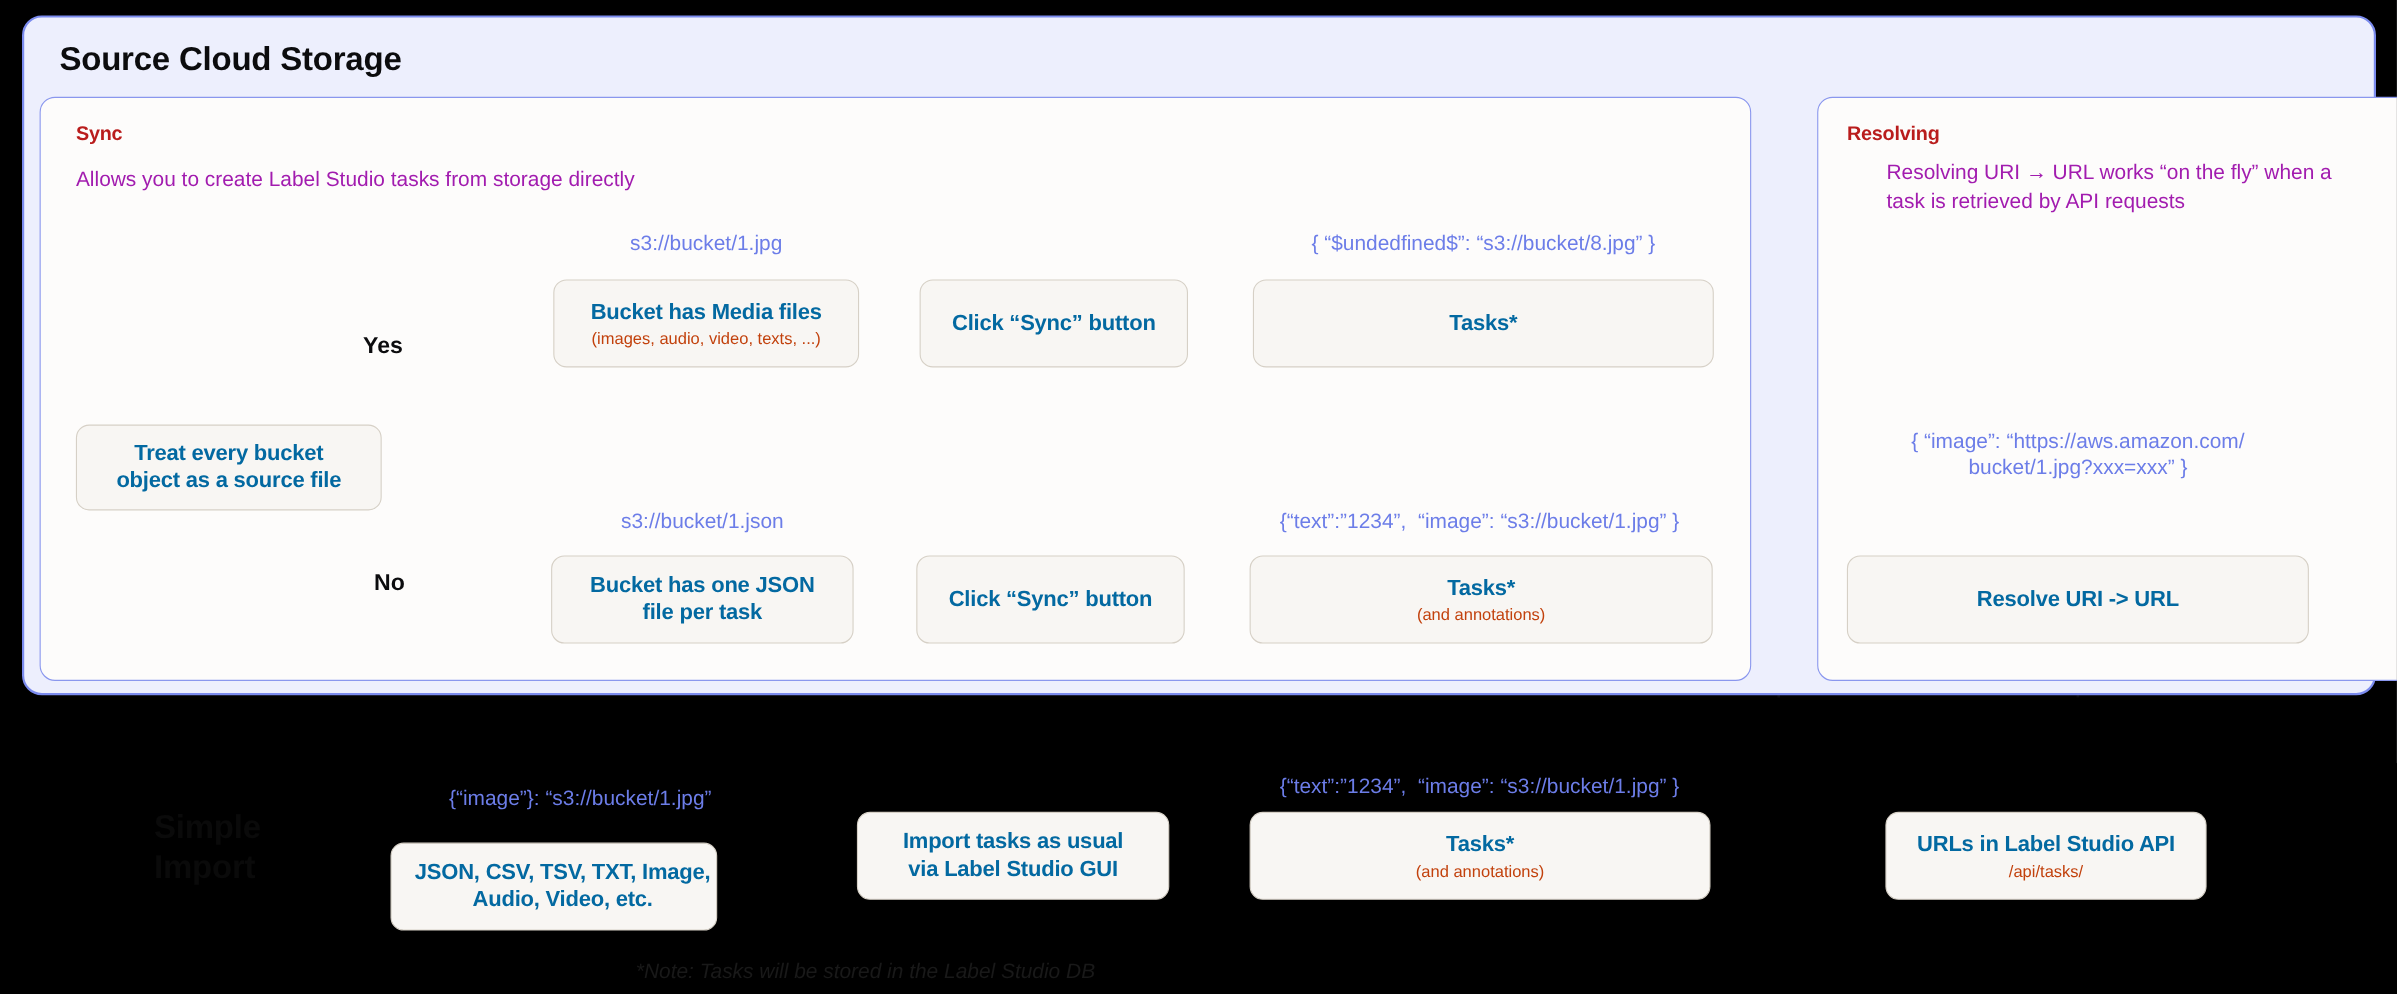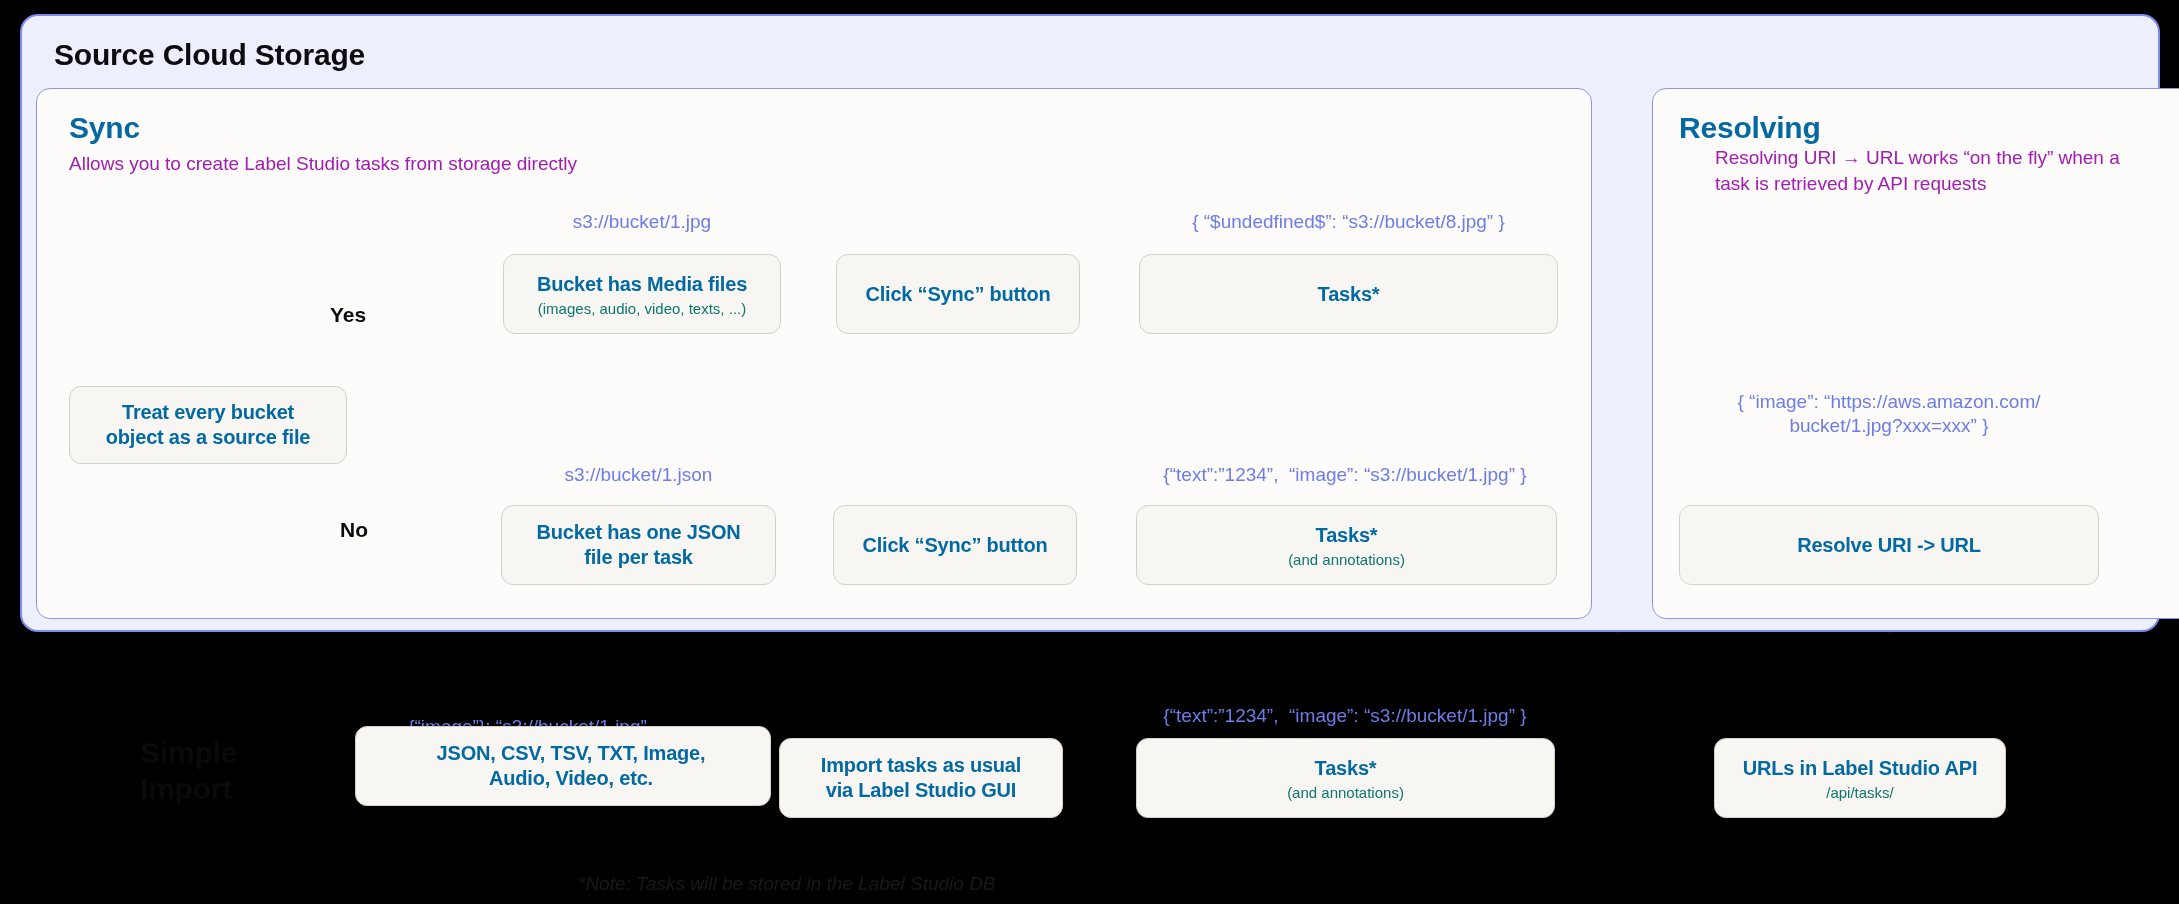--- a/index.html
+++ b/index.html
@@ -42,23 +42,23 @@
     background: #FDFCFB;
     border: 1.5px solid #8A97EE;
     border-radius: 14px;
   }
 
   .panel-sync  { left: 14px;  top: 72px; width: 1556px; height: 531px; }
   .panel-res   { left: 1630px; top: 72px; width: 592px;  height: 531px; }
 
   .panel-title {
     position: absolute;
-    font-size: 30px;
-    font-weight: 700;
-    color: #0369a1;
+    font-size: 18px;
+    font-weight: 700;
+    color: #b91c1c;
     letter-spacing: -0.2px;
   }
   .panel-sub {
     position: absolute;
     font-size: 19px;
     font-weight: 400;
     color: #a21caf;
     line-height: 1.35;
   }
 
@@ -82,36 +82,36 @@
   .node-main {
     font-size: 20px;
     font-weight: 700;
     color: #0369a1;
     line-height: 1.25;
     letter-spacing: -0.2px;
   }
   .node-sub {
     font-size: 15px;
     font-weight: 400;
-    color: #0f766e;
+    color: #c2410c;
     margin-top: 3px;
   }
 
   
   #node-treat    { left: 69px;   top: 386px; width: 278px; height: 78px; }
   #node-media    { left: 503px;  top: 254px; width: 278px; height: 80px; }
   #node-sync-1   { left: 836px;  top: 254px; width: 244px; height: 80px; }
   #node-tasks-1  { left: 1139px; top: 254px; width: 419px; height: 80px; }
   #node-json     { left: 501px;  top: 505px; width: 275px; height: 80px; }
   #node-sync-2   { left: 833px;  top: 505px; width: 244px; height: 80px; }
   #node-tasks-2  { left: 1136px; top: 505px; width: 421px; height: 80px; }
   #node-resolve  { left: 1679px; top: 505px; width: 420px; height: 80px; }
 
   
-  #node-formats  { left: 355px;  top: 726px; width: 416px; height: 80px; padding-left: 16px; }
+  #node-formats  { left: 355px;  top: 766px; width: 297px; height: 80px; padding-left: 16px; }
   #node-import   { left: 779px;  top: 738px; width: 284px; height: 80px; }
   #node-tasks-3  { left: 1136px; top: 738px; width: 419px; height: 80px; }
   #node-urls     { left: 1714px; top: 738px; width: 292px; height: 80px; }
 
   
   .blue-label {
     position: absolute;
     color: #6C7DE8;
     font-size: 19px;
     font-weight: 400;

